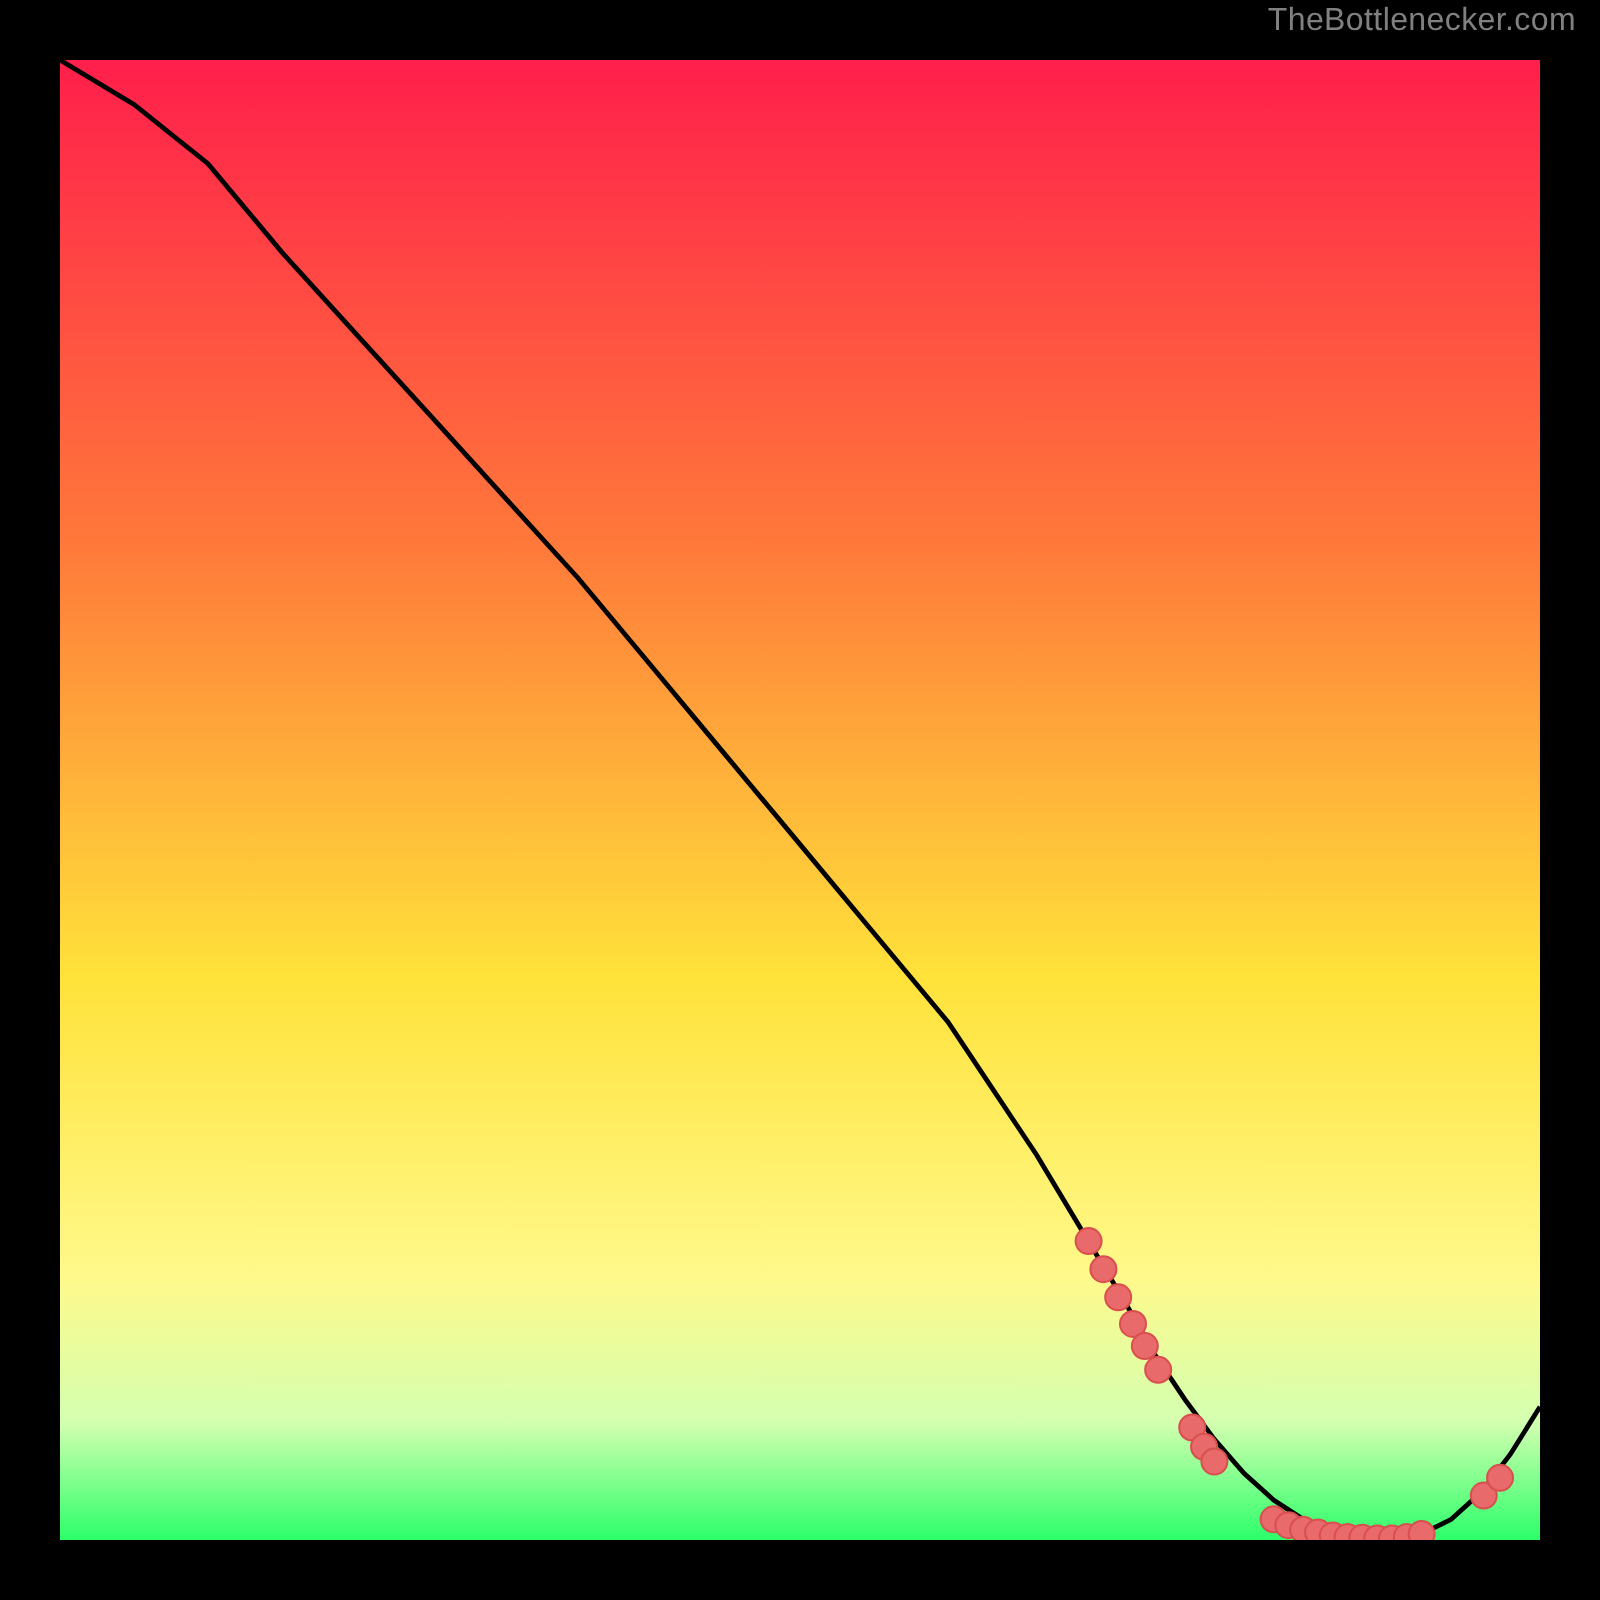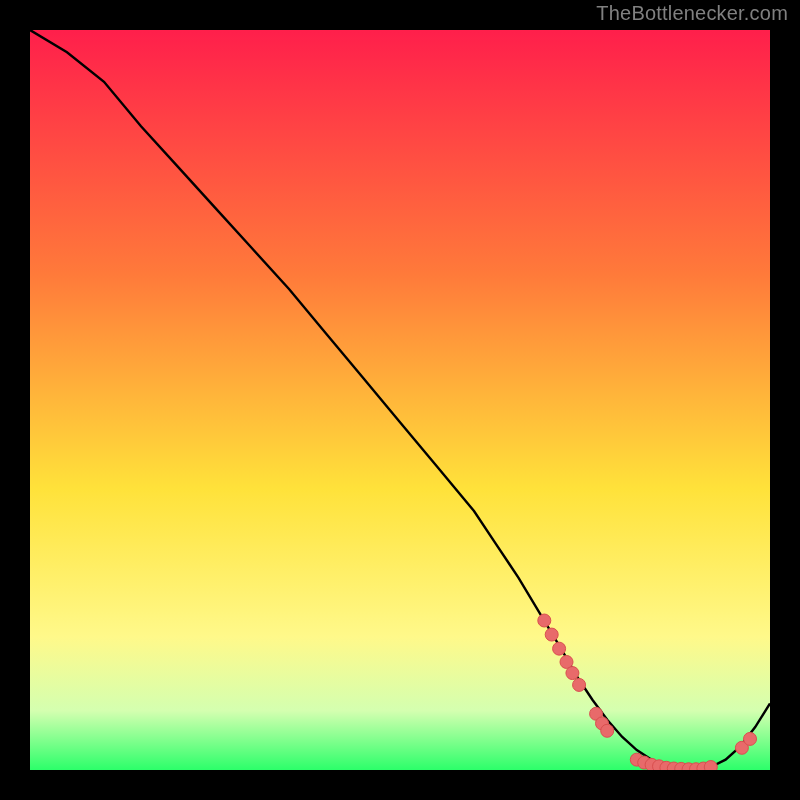--- a/index.html
+++ b/index.html
@@ -15,21 +15,21 @@
     position: relative;
     width: 800px;
     height: 800px;
     background: #000;
   }
   .watermark {
     position: absolute;
     top: 2px;
     right: 12px;
     color: #808080;
-    font-size: 20px;
+    font-size: 16px;
     font-weight: 400;
     letter-spacing: 0.2px;
     z-index: 50;
   }
   .plot-wrap {
     position: absolute;
     left: 30px;
     top: 30px;
     width: 740px;
     height: 740px;

